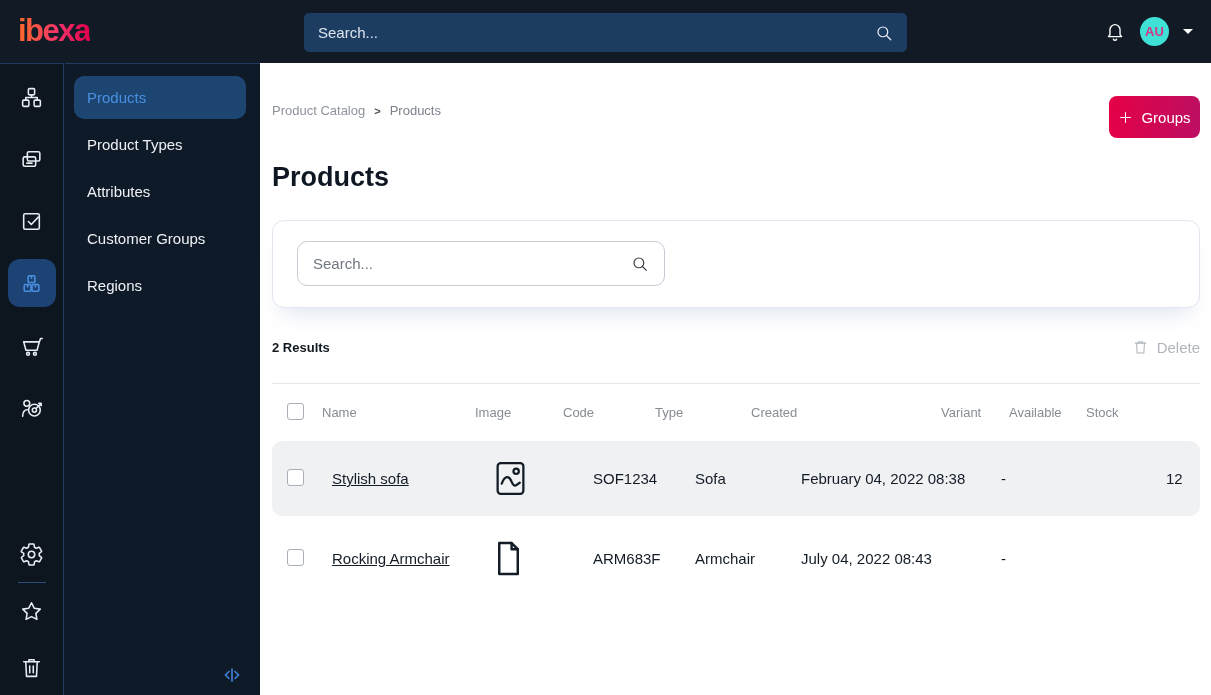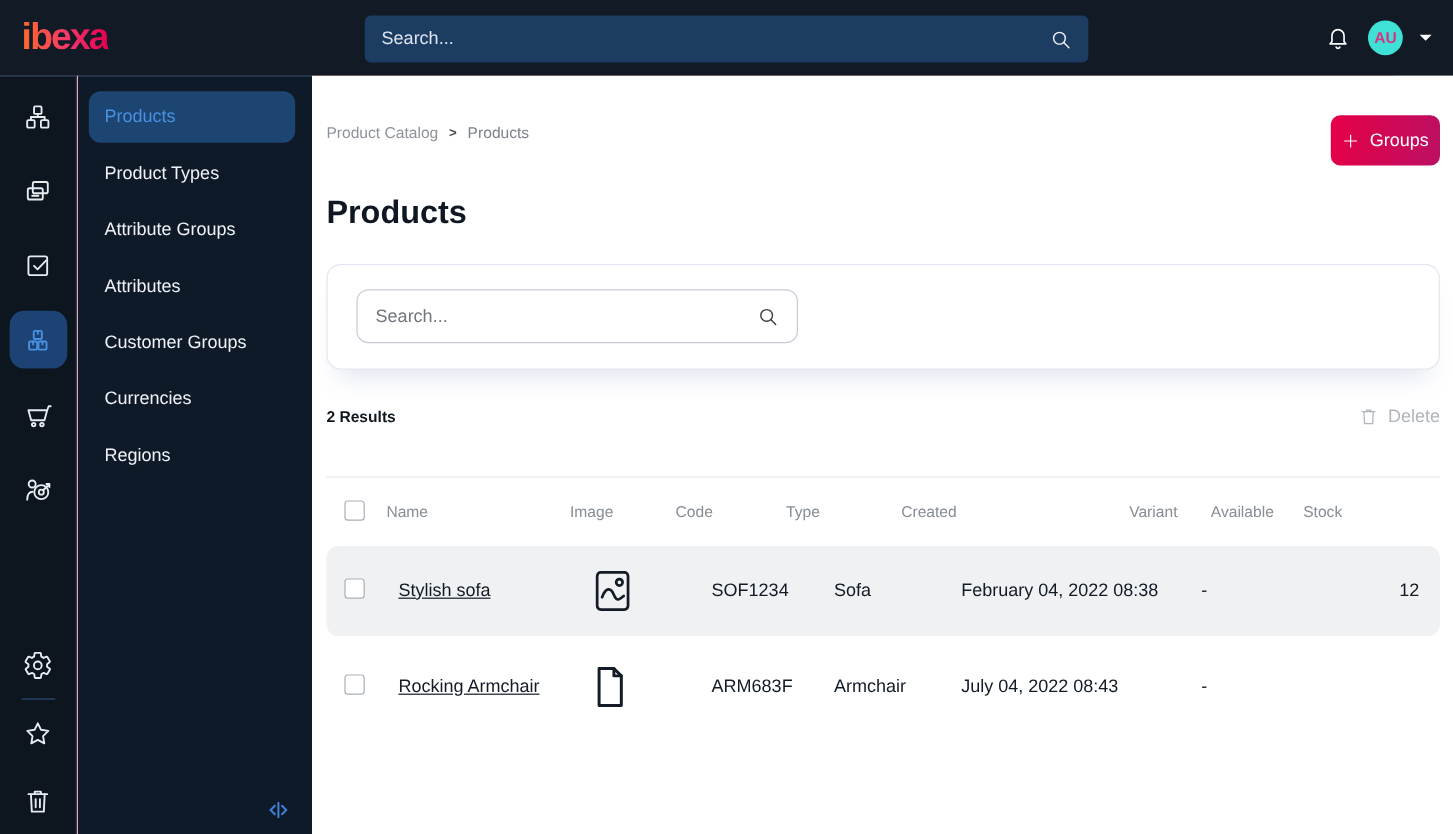--- a/index.html
+++ b/index.html
@@ -1,17 +1,17 @@
 <!DOCTYPE html>
 <html><head>
 <meta charset="utf-8">
 <style>
   * { margin:0; padding:0; box-sizing:border-box; }
   html,body { width:1211px; height:695px; font-family:"Liberation Sans","DejaVu Sans",sans-serif; background:#fff; overflow:hidden; }
-  #app { position:relative; width:1161px; height:695px; background:#fca5a5; }
+  #app { position:relative; width:1161px; height:695px; background:#0f172a; }
 
   
   .topbar { position:absolute; top:0; left:0; width:1211px; height:63px; background:#111a25; z-index:5; }
   .logo { position:absolute; left:18px; top:13px; font-size:31px; font-weight:800; letter-spacing:-1.5px;
           background:linear-gradient(90deg,#ff6a2b 0%,#f5356a 55%,#e1004d 100%);
           -webkit-background-clip:text; background-clip:text; color:transparent; cursor:pointer; }
   .top-search { position:absolute; left:304px; top:13px; width:603px; height:39px; background:#1d3c62;
                 border-radius:5px; display:flex; align-items:center; padding:0 14px; }
   .top-search input { flex:1; background:transparent; border:none; outline:none; color:#eef2f7; font-size:15px;
                       font-family:inherit; }
@@ -66,21 +66,21 @@
   .filter-search svg, .top-search svg { width:18px; height:18px; fill:none; stroke-width:1.6; stroke-linecap:round; }
   .filter-search svg { stroke:#3a3f45; }
   .top-search svg { stroke:#eef2f7; }
 
   .results-row { margin-top:30px; display:flex; justify-content:space-between; align-items:center; }
   .results-count { font-size:13px; font-weight:bold; color:#10181f; }
   .delete-btn { display:flex; align-items:center; gap:8px; color:#b0b5bc; font-size:15px; background:none;
                 border:none; font-family:inherit; cursor:default; }
   .delete-btn svg { width:17px; height:18px; stroke:#b0b5bc; fill:none; stroke-width:1.5; stroke-linecap:round; }
 
-  .table { margin-top:41px; border-top:1px solid #e4e6ea; }
+  .table { margin-top:27px; border-top:1px solid #e4e6ea; }
   .thead, .trow { display:grid; grid-template-columns:50px 153px 88px 92px 96px 190px 68px 77px 59px 1fr;
                   align-items:center; }
   .thead { height:57px; font-size:13px; color:#868d94; }
   .trow { height:75px; font-size:15px; color:#131c26; border-radius:10px;gap:10px; }
   .trow.shaded { background:#f0f1f3; }
   .trow + .trow { margin-top:5px; }
   .cb { width:17px; height:17px; border:1px solid #a9afb8; border-radius:3px; background:#fff; margin-left:15px;
         appearance:none; -webkit-appearance:none; cursor:pointer; }
   .name-link { text-decoration:underline; color:#131c26; cursor:pointer; }
   .thumb svg { display:block; }
@@ -182,24 +182,22 @@
           <path d="M9.5 6.5v-2h5v2"></path>
           <path d="M6.5 6.5l.7 14h9.6l.7-14"></path>
           <path d="M10.3 10.5v6.5M13.7 10.5v6.5"></path>
         </svg>
     </div>
   </div>
 
   <div class="sidebar">
     <div class="side-item active">Products</div>
     <div class="side-item">Product Types</div>
-    <div class="side-item">Attribute Groups</div>
     <div class="side-item">Attributes</div>
     <div class="side-item">Customer Groups</div>
-    <div class="side-item">Currencies</div>
     <div class="side-item">Regions</div>
     <div class="collapse">
       <svg viewBox="0 0 22 22">
           <path d="M8 6.5L4.5 10 8 13.5"></path>
           <path d="M14 6.5L17.5 10 14 13.5"></path>
           <path d="M11 4v12"></path>
         </svg>
     </div>
   </div>
 

